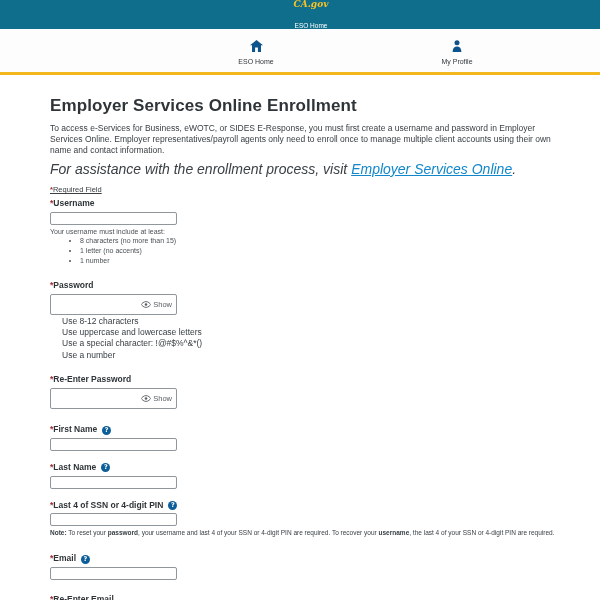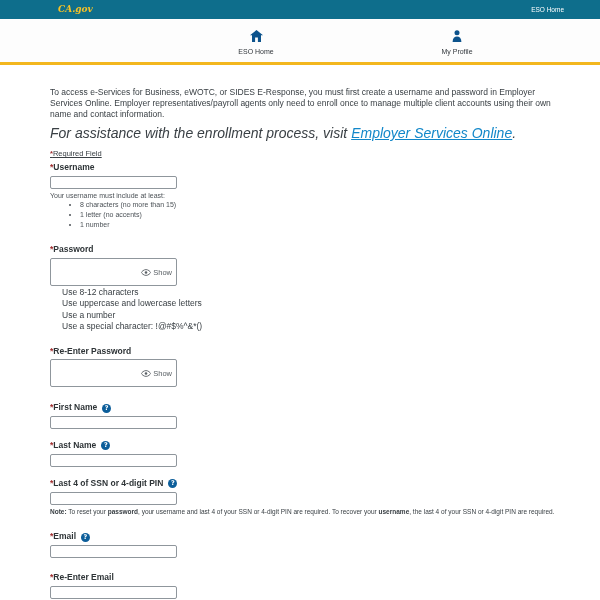--- a/index.html
+++ b/index.html
@@ -4,23 +4,24 @@
 <style>
   * { box-sizing: border-box; margin: 0; padding: 0; }
   html, body {
     width: 600px; height: 600px; overflow: hidden;
     background: #ffffff;
     font-family: "Liberation Sans", sans-serif;
     color: #3a4045;
   }
   
   .utility-bar {
-    height: 19px; background: #0E6E8C;
+    height: 29px; background: #0E6E8C;
     display: flex; align-items: center; justify-content: space-between;
     padding: 0 36px 0 58px;
+    flex-direction: column;
   }
   .ca-logo {
     font-family: "DejaVu Serif", serif; font-style: italic; font-weight: bold;
     font-size: 9px; color: #F9C326; line-height: 1; cursor: pointer;
   }
   .utility-link { color: #ffffff; font-size: 6.5px; text-decoration: none; }
   
   .site-header {
     position: relative; height: 46px; background: #fdfdfd;
     border-bottom: 3px solid #F3B71E; padding: 5px 0 0 48px;
@@ -69,21 +70,21 @@
     background: #0C5E9A; color: #fff; font-size: 6.5px; font-weight: bold;
     text-align: center; line-height: 9px; margin-left: 5px; cursor: pointer;
     font-family: "DejaVu Sans", sans-serif;
   }
   .text-input {
     display: block; width: 127px; height: 13px;
     border: 1px solid #8f969c; border-radius: 2px;
     font-size: 8px; padding: 0 3px; background: #fff; color: #333;
   }
   .input-group {
-    width: 127px; height: 28px; border: 1px solid #8f969c; border-radius: 2px;
+    width: 127px; height: 21px; border: 1px solid #8f969c; border-radius: 2px;
     display: flex; align-items: center; background: #fff;
   }
   .input-group input {
     flex: 1 1 auto; min-width: 0; height: 100%;
     border: none; outline: none; background: transparent;
     font-size: 8px; padding: 0 3px; color: #333;
   }
   .show-btn {
     display: flex; align-items: center; gap: 2px;
     border: none; background: none; cursor: pointer;
@@ -129,20 +130,21 @@
       <svg width="12" height="12" viewBox="0 0 12 12">
           <circle cx="6" cy="2.8" r="2.5" fill="#0D538C"></circle>
           <path d="M1.6 12 C1.6 8.4 3.6 6.6 6 6.6 C8.4 6.6 10.4 8.4 10.4 12 Z" fill="#0D538C"></path>
         </svg>
     </span>
     <span class="nav-label">My Profile</span>
   </div>
 </header>
 
 <main>
+  <h1>Employer Services Online Enrollment</h1>
 
   <p class="intro">To access e-Services for Business, eWOTC, or SIDES E-Response, you must first create a username and password in Employer Services Online. Employer representatives/payroll agents only need to enroll once to manage multiple client accounts using their own name and contact information.</p>
 
   <p class="assist"><span>For assistance with the enrollment process, visit </span><a href="#" class="link">Employer Services Online</a><span>.</span></p>
 
   <p class="required-note"><span class="req">*</span><span>Required Field</span></p>
 
   <div class="form-group mb-username">
     <div class="label-row">
       <span class="req">*</span>
@@ -170,22 +172,22 @@
               <path d="M5 0.6 C7.4 0.6 9.2 2.6 9.6 3.5 C9.2 4.4 7.4 6.4 5 6.4 C2.6 6.4 0.8 4.4 0.4 3.5 C0.8 2.6 2.6 0.6 5 0.6 Z" fill="none" stroke="#5a6065" stroke-width="0.9"></path>
               <circle cx="5" cy="3.5" r="1.3" fill="#5a6065"></circle>
             </svg>
         </span>
         <span>Show</span>
       </button>
     </div>
     <div class="pw-rules">
       <div>Use 8-12 characters</div>
       <div>Use uppercase and lowercase letters</div>
+      <div>Use a special character: !@#$%^&amp;*()</div>
       <div>Use a number</div>
-      <div>Use a special character: !@#$%^&amp;*()</div>
     </div>
   </div>
 
   <div class="form-group mb-repw">
     <div class="label-row">
       <span class="req">*</span>
         <span>Re-Enter Password</span>
     </div>
     <div class="input-group">
       <input type="password" style="">

